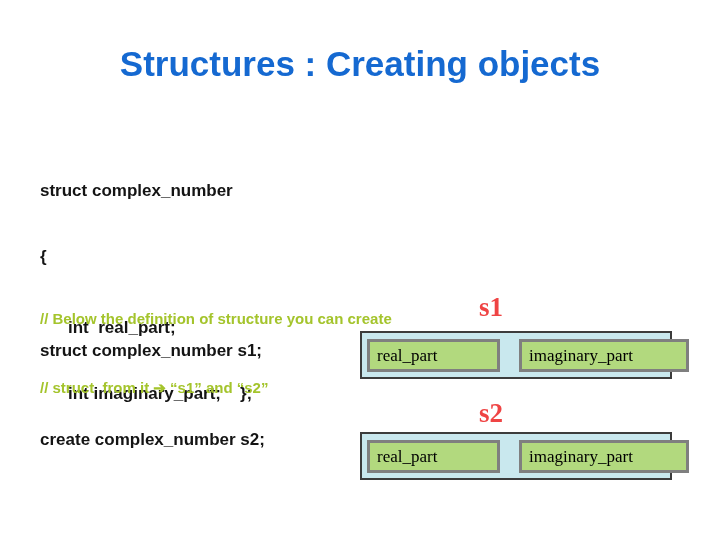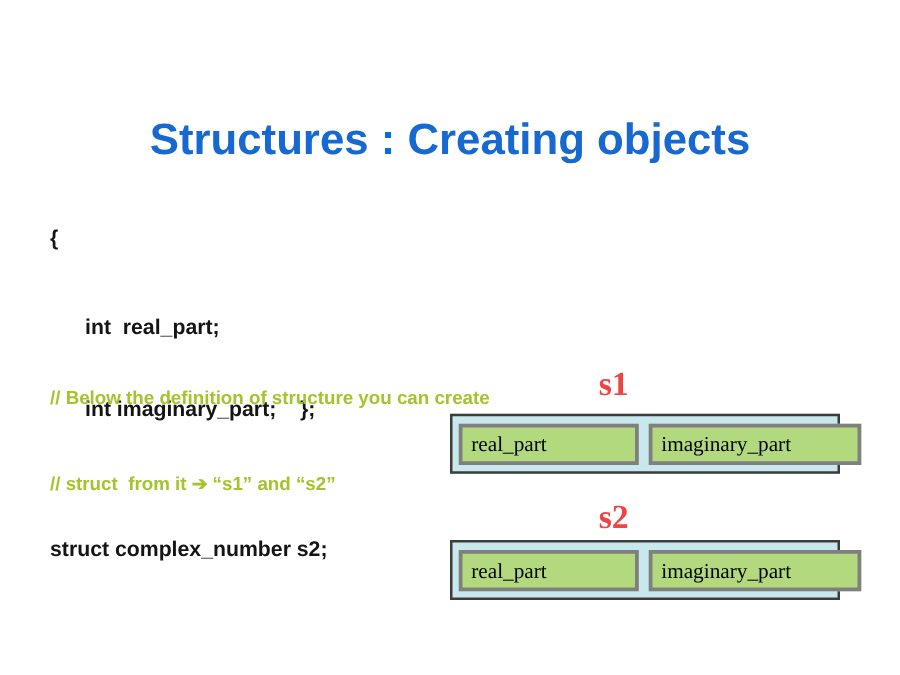--- a/index.html
+++ b/index.html
@@ -17,21 +17,20 @@
   }
   .title {
     position: absolute;
     top: 44px;
     left: 0;
     width: 100%;
     text-align: center;
     font-size: 35px;
     font-weight: bold;
     color: #1569d1;
-    margin-top: 48px;
   }
   .code-block {
     position: absolute;
     left: 40px;
     top: 136px;
     font-size: 17px;
     font-weight: bold;
     color: #141414;
     line-height: 22px;
     white-space: pre;
@@ -93,42 +92,44 @@
     background: #b2d97e;
     border: 3px solid #7f7f7f;
     box-sizing: border-box;
     display: flex;
     align-items: center;
     padding-left: 7px;
     font-family: "Liberation Serif", serif;
     font-size: 17px;
     color: #000000;
   }
-  .field.real { left: 5px; width: 144px; }
+  .field.real { left: 5px; width: 133px; }
   .field.imaginary { left: 157px; width: 170px; }
 </style>
 </head>
 <body>
 
 <div class="slide">
 
   <div class="title">Structures : Creating objects</div>
 
   <div class="code-block">
+    <div class="code-line">struct complex_number</div>
     <div class="code-line">{</div>
     <div class="code-line indent gap-above">int  real_part;</div>
     <div class="code-line indent">int imaginary_part;    };</div>
   </div>
 
   <div class="comment-block">
     <div>// Below the definition of structure you can create</div>
     <div>// struct  from it ➔ “s1” and “s2”</div>
   </div>
 
-  <div class="declaration s2">struct complex_number s2;</div>
+  <div class="declaration s1">struct complex_number s1;</div>
+  <div class="declaration s2">create complex_number s2;</div>
 
   <div class="object-label s1">s1</div>
   <div class="object-box s1">
     <div class="field real">real_part</div>
     <div class="field imaginary">imaginary_part</div>
   </div>
 
   <div class="object-label s2">s2</div>
   <div class="object-box s2">
     <div class="field real">real_part</div>

